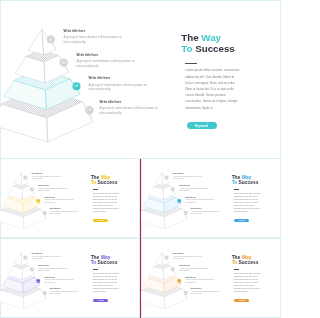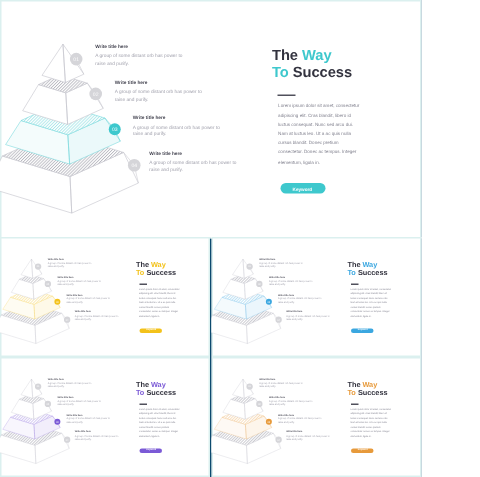--- a/index.html
+++ b/index.html
@@ -1,18 +1,18 @@
 <!DOCTYPE html>
 <html><head>
 <meta charset="utf-8">
 <title>The Way To Success – pyramid slide set</title>
 <style>
 html,body{margin:0;padding:0;background:#ffffff;}
 body{width:281px;height:318px;font-family:"Liberation Sans",sans-serif;overflow:hidden;}
-.page{position:relative;width:281px;height:318px;background:#0c4a6e;}
+.page{position:relative;width:281px;height:318px;background:#be185d;}
 .slide{position:absolute;background:#fff;box-sizing:border-box;overflow:hidden;}
 .slide.big{left:0px;top:0px;width:281px;height:159px;}
 .slide.sm{width:140px;height:80px;}
 .s1{left:0px;top:158px}
 .s2{left:141px;top:158px}
 .s3{left:0px;top:238px}
 .s4{left:141px;top:238px}
 .frame{position:absolute;left:0;top:0;right:0;bottom:0;border:1px solid #dbf0ef;pointer-events:none;box-sizing:border-box;}
 .pyrwrap{position:absolute;left:0;top:0;width:100%;height:100%;pointer-events:none;}
 svg{display:block;overflow:visible;}

